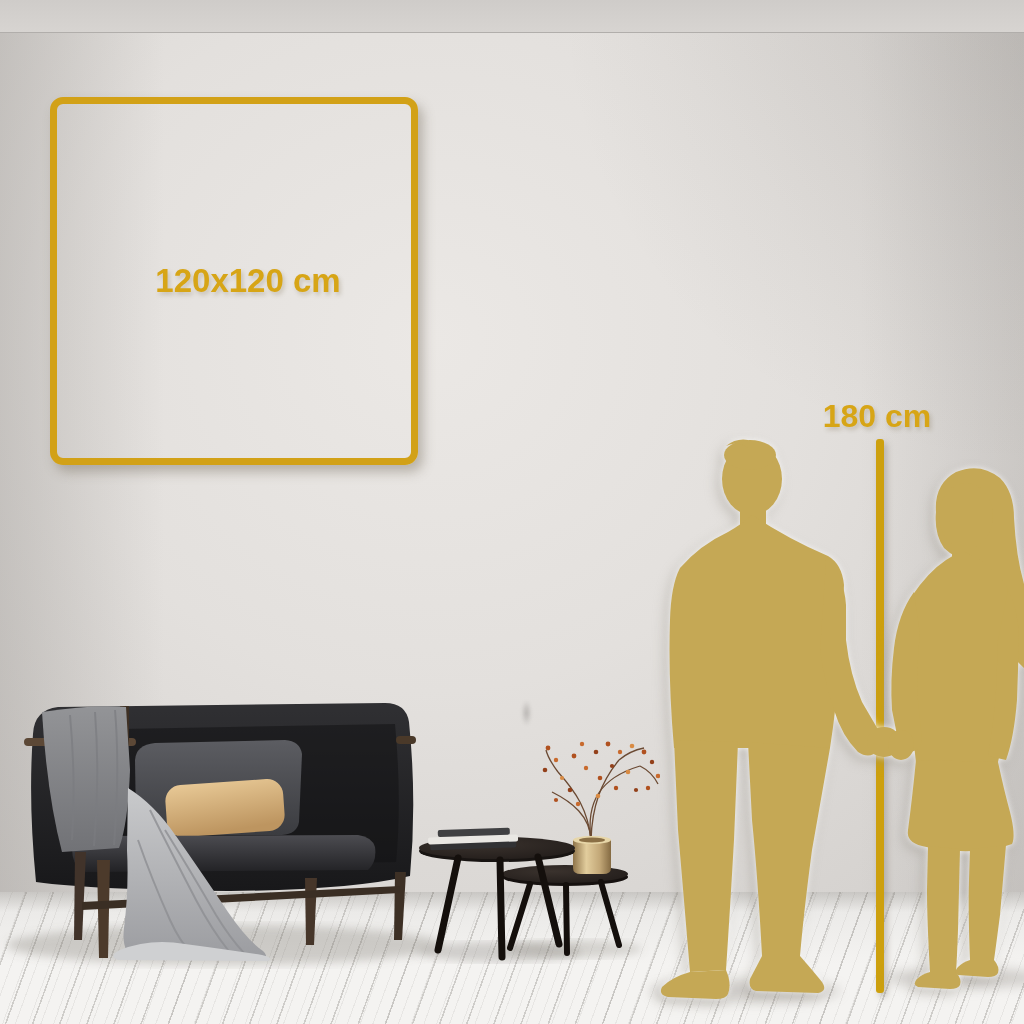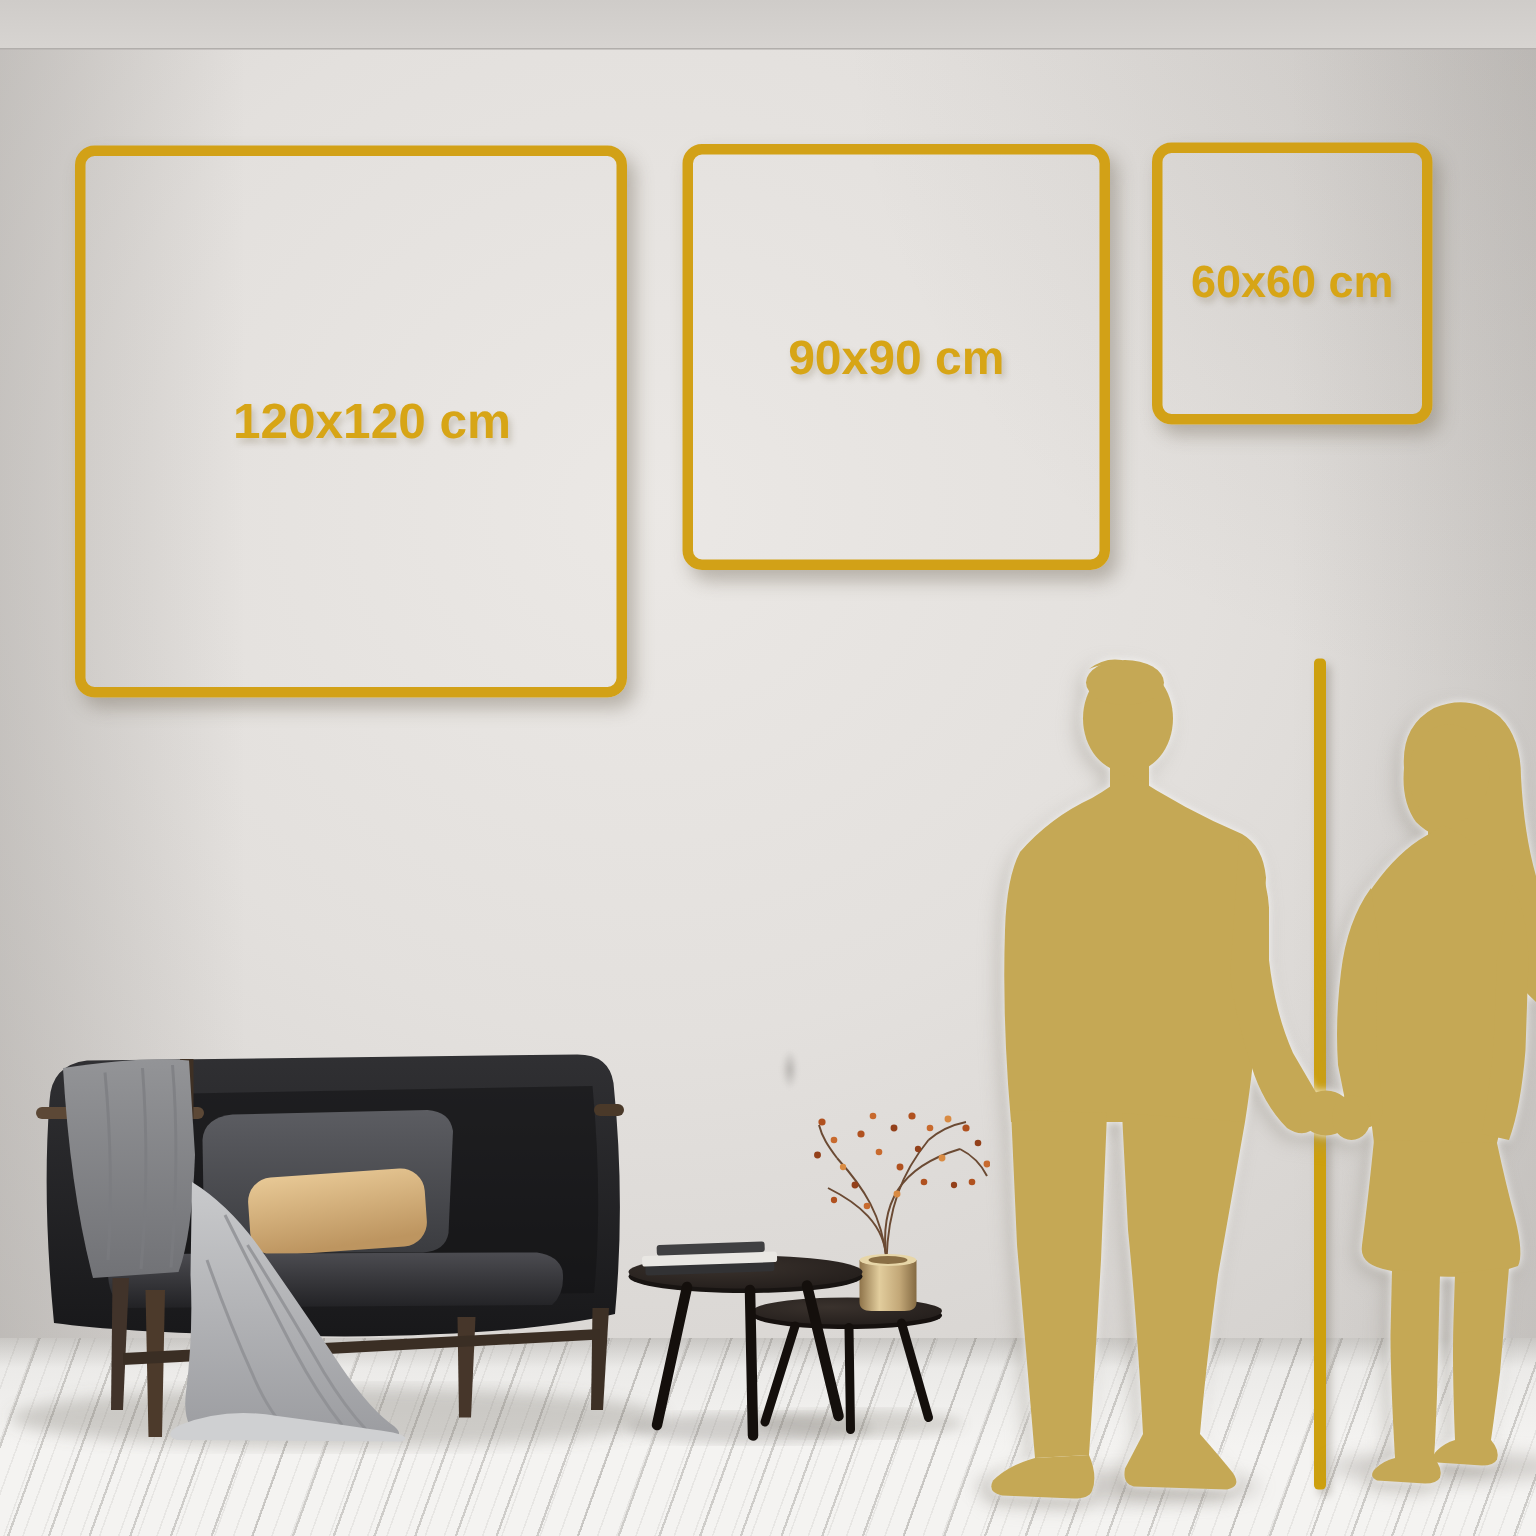--- a/index.html
+++ b/index.html
@@ -84,26 +84,20 @@
 
 <div id="stage">
 
   <div class="wall"></div>
   <div class="ceiling"></div>
   <div class="floor"></div>
   <div class="wall-smudge"></div>
 
   <div class="frame" id="frame-120">
     <span class="frame-label">120x120 cm</span>
-  </div>
-  <div class="frame" id="frame-90">
-    <span class="frame-label">90x90 cm</span>
-  </div>
-  <div class="frame" id="frame-60">
-    <span class="frame-label">60x60 cm</span>
   </div>
 
   <svg class="sofa-svg" viewBox="0 680 460 310" xmlns="http://www.w3.org/2000/svg">
     <defs>
       <linearGradient id="sofaGrad" x1="0" y1="0" x2="0" y2="1">
         <stop offset="0" stop-color="#303033"></stop>
           <stop offset="1" stop-color="#18181A"></stop>
       </linearGradient>
       <linearGradient id="cushGrad" x1="0" y1="0" x2="0" y2="1">
         <stop offset="0" stop-color="#5C5D62"></stop>
@@ -233,20 +227,21 @@
         <path d="M 500 860 L 502 957"></path>
         <path d="M 538 857 L 559 944"></path>
     </g>
     <g transform="rotate(-2 470 838)">
       <rect x="430" y="842" width="86" height="7" rx="2" fill="#323234"></rect>
       <rect x="428" y="836" width="90" height="7" rx="2" fill="#E9E7E3"></rect>
       <rect x="438" y="829" width="72" height="7" rx="2" fill="#404042"></rect>
     </g>
   </svg>
 
+  <div class="height-label">180 cm</div>
   <div class="height-line"></div>
 
   <div class="couple-shadow" id="shadow-man"></div>
   <div class="couple-shadow" id="shadow-woman"></div>
 
   <svg class="couple-svg" viewBox="640 430 384 580" xmlns="http://www.w3.org/2000/svg">
     <g fill="#C5A855">
       <ellipse cx="752" cy="479" rx="30" ry="36"></ellipse>
       <ellipse cx="750" cy="455" rx="26" ry="15"></ellipse>
       <path d="M 748 448 Q 738 440 726 446 Q 736 438 748 440 Z"></path>

